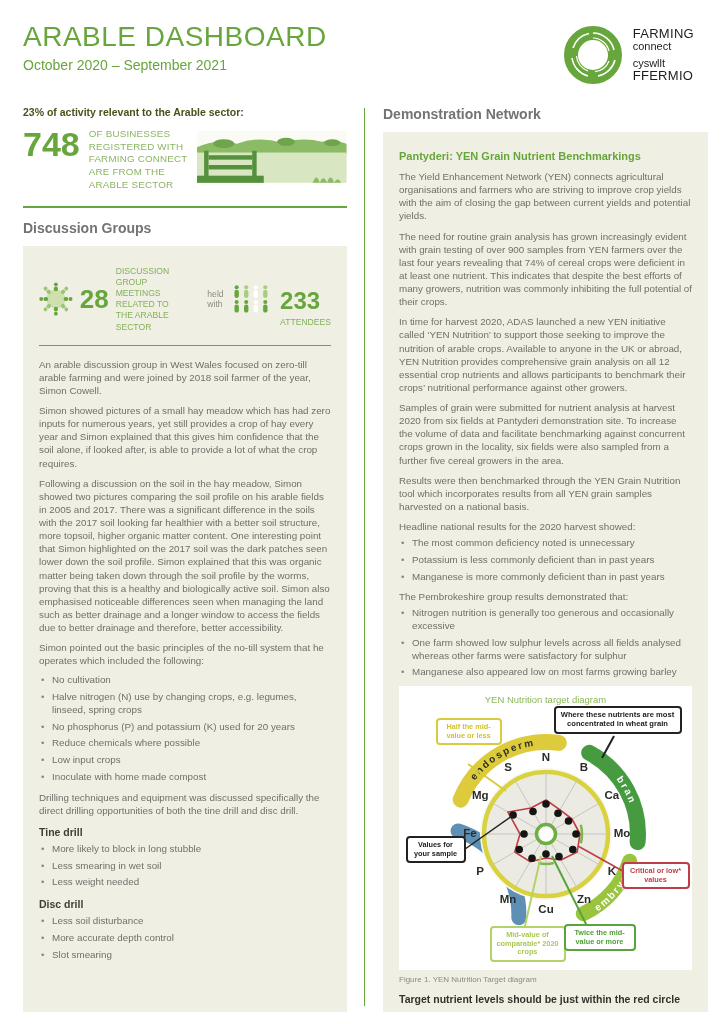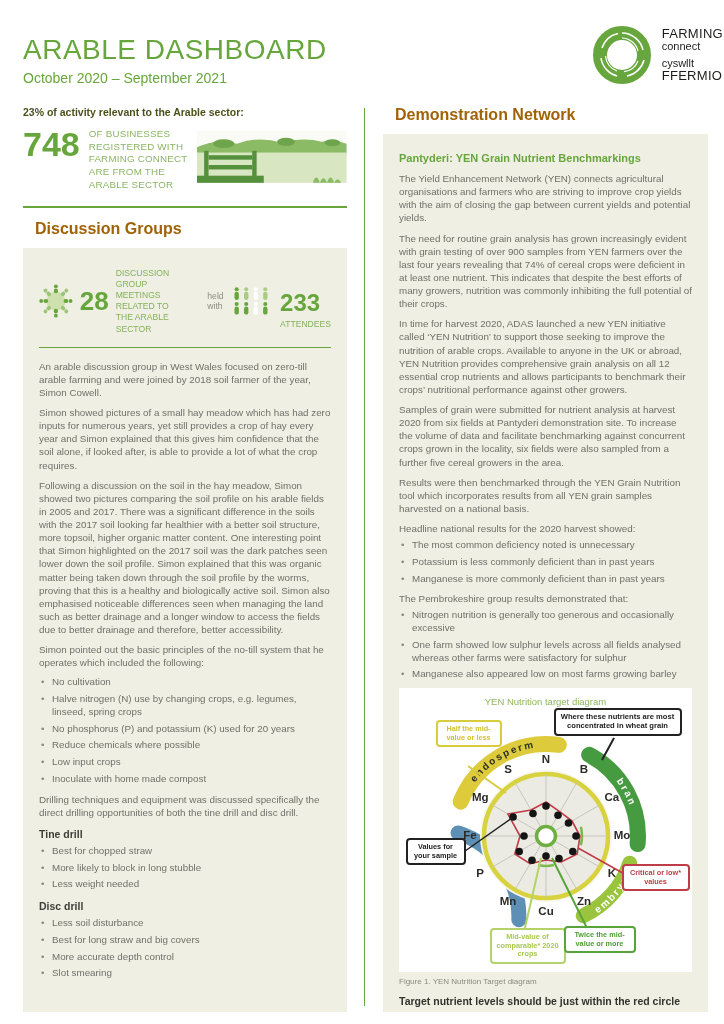--- a/index.html
+++ b/index.html
@@ -1,38 +1,38 @@
 <!DOCTYPE html>
 <html><head>
 <meta charset="utf-8">
 <style>
   html,body{margin:0;padding:0;background:#fff;}
   .page{width:724px;height:1024px;background:#fff;position:relative;overflow:hidden;
         font-family:"Liberation Sans",sans-serif;color:#70706a;}
   
-  .header{display:flex;justify-content:space-between;align-items:flex-end;padding:22px 1px 0 23px;}
+  .header{display:flex;justify-content:space-between;align-items:flex-start;padding:22px 30px 0 23px;}
   .title{font-size:28px;color:#67a63c;letter-spacing:.5px;font-weight:400;line-height:1.05;}
   .subtitle{font-size:14px;color:#67a63c;margin-top:6px;}
   .logo{display:flex;align-items:center;gap:9px;margin-top:2px;}
   .logo-text{line-height:1.05;}
   .logo-text .b{font-size:13px;font-weight:400;color:#1d1d1b;letter-spacing:.3px;}
   .logo-text .r{font-size:11px;color:#1d1d1b;}
   .logo-text .gap{height:5px;}
   
   .columns{display:flex;align-items:stretch;margin-top:20px;padding:0 16px 0 23px;height:906px;}
   .col-left{width:324px;display:flex;flex-direction:column;}
   .v-divider{width:1px;background:#67a63c;margin:2px 18px 6px 17px;}
   .col-right{flex:1;display:flex;flex-direction:column;}
   .kicker{font-size:10.5px;font-weight:700;color:#4c511c;}
   .stat-row{display:flex;align-items:flex-start;gap:9px;margin:10px 0 12px;}
   .big-num{font-size:34px;font-weight:700;color:#67a63c;line-height:.95;}
   .stat-cap{width:112px;font-size:9.8px;line-height:1.3;color:#8cb564;font-weight:400;letter-spacing:.2px;}
   .field-illu{margin-left:auto;}
   .rule{border:none;border-top:2px solid #67a63c;margin:2px 0 12px;}
-  .section-title{font-size:16px;font-weight:700;color:#a16207;margin:0 12px 10px;}
+  .section-title{font-size:14px;font-weight:700;color:#737373;margin:0 0 10px;}
   .box{background:#f0efe4;padding:14px 16px 12px;flex:1 1 auto;overflow:hidden;}
   
   .disc-stat{display:flex;align-items:center;gap:7px;padding:6px 0 12px;border-bottom:1.5px solid #67a63c;margin-bottom:12px;}
   .disc-stat .num28{font-size:26px;font-weight:700;color:#67a63c;}
   .disc-stat .cap{width:88px;font-size:8.6px;line-height:1.3;color:#84b158;}
   .heldwith{width:26px;font-size:8.6px;line-height:1.2;color:#8d8d80;margin-left:20px;}
   .disc-stat .num233{font-size:24px;font-weight:700;color:#67a63c;margin-top:16px;}
   .disc-stat .cap2{font-size:8.6px;color:#84b158;margin-top:2px;}
   
   .art-h{font-size:11px;font-weight:700;color:#67a63c;margin:4px 0 8px;}
@@ -229,28 +229,27 @@
           <li>No cultivation</li>
           <li>Halve nitrogen (N) use by changing crops, e.g. legumes, linseed, spring crops</li>
           <li>No phosphorus (P) and potassium (K) used for 20 years</li>
           <li>Reduce chemicals where possible</li>
           <li>Low input crops</li>
           <li>Inoculate with home made compost</li>
         </ul>
         <p class="body">Drilling techniques and equipment was discussed specifically the direct drilling opportunities of both the tine drill and disc drill.</p>
         <div class="sub-h">Tine drill</div>
         <ul class="blist">
-          <li>Best for chopped straw</li>
           <li>More likely to block in long stubble</li>
+          <li>Less smearing in wet soil</li>
           <li>Less weight needed</li>
         </ul>
         <div class="sub-h">Disc drill</div>
         <ul class="blist">
           <li>Less soil disturbance</li>
-          <li>Best for long straw and big covers</li>
           <li>More accurate depth control</li>
           <li>Slot smearing</li>
         </ul>
 
       </div>
     </div>
 
     <div class="v-divider"></div>
 
     <div class="col-right">

